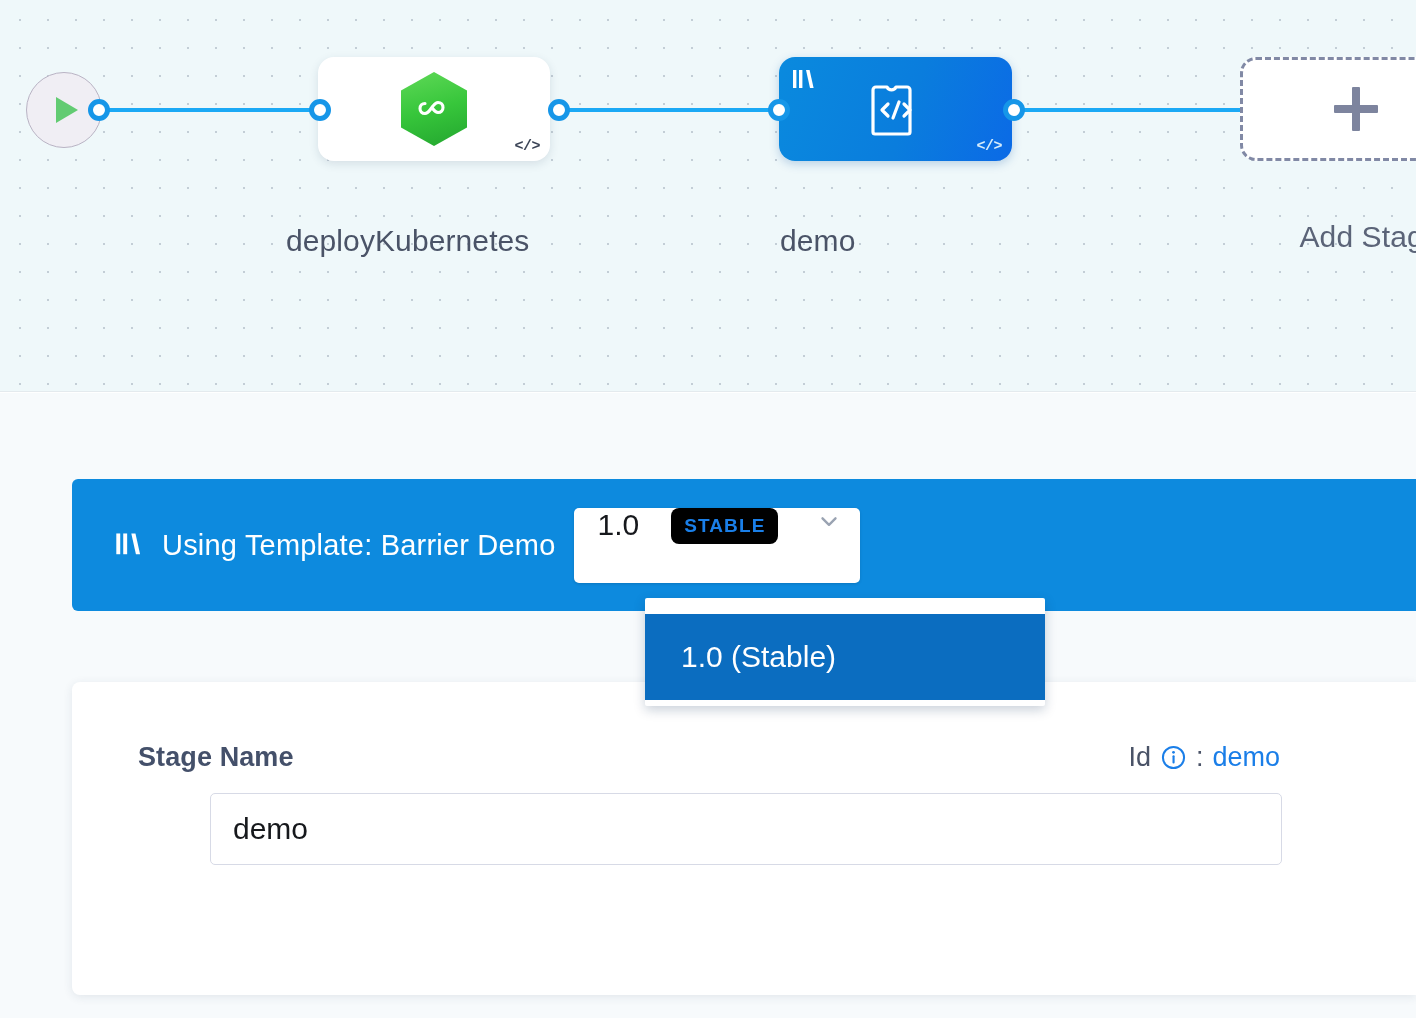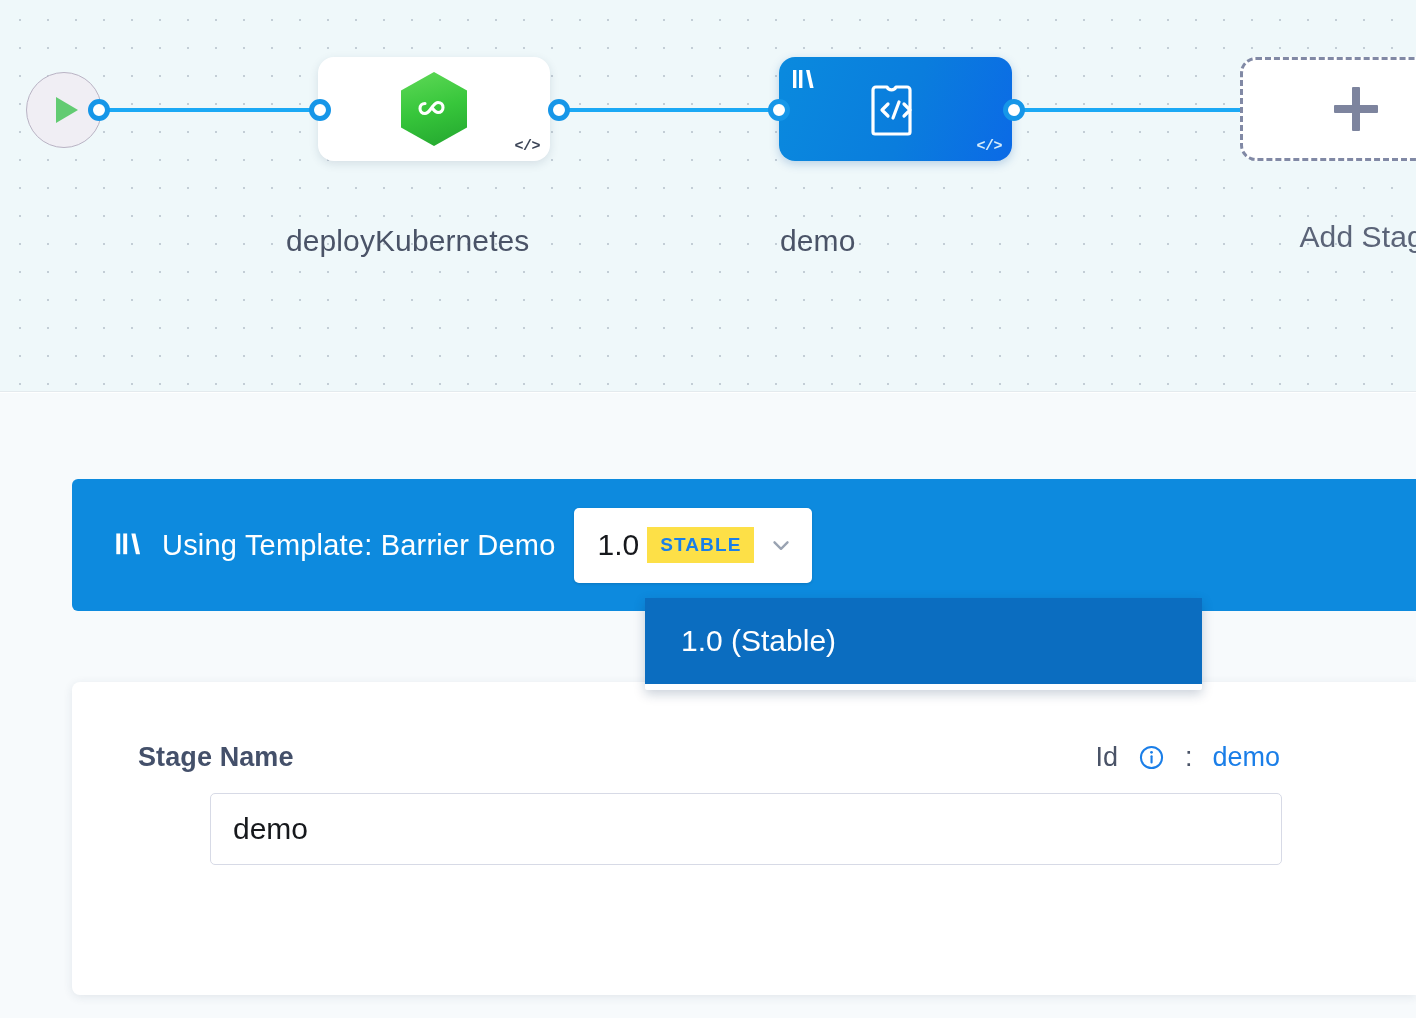--- a/index.html
+++ b/index.html
@@ -205,52 +205,52 @@
     white-space: nowrap;
   }
 
   
   .ver-box {
     margin-left: 18px;
     height: 75px;
     background: #ffffff;
     border-radius: 5px;
     display: flex;
-    align-items: center;
+    align-items: flex-start;
     padding: 0 18px 0 24px;
-    gap: 8px;
+    gap: 32px;
     box-shadow: 0 1px 3px rgba(0,0,0,0.14);
   }
   .ver-num {
     font-size: 30px;
     color: #16181c;
   }
   .badge-stable {
-    background: #fde047;
+    background: #000000;
     color: #1a7fe8;
     font-size: 19px;
     font-weight: bold;
     letter-spacing: 1.1px;
     padding: 7px 13px;
-    border-radius: 0;
+    border-radius: 8px;
   }
   .chev {
     width: 26px; height: 26px;
     margin-left: 6px;
     display: flex; align-items: center; justify-content: center;
   }
 
   
   .ver-dropdown {
     position: absolute;
     left: 645px; top: 205px;
-    width: 557px;
+    width: 400px;
     background: #ffffff;
     border-radius: 2px;
-    padding: 0 0 6px 0;
+    padding: 16px 0 6px 0;
     box-shadow: 0 4px 12px rgba(10,40,80,0.22);
     z-index: 9;
   }
   .ver-option {
     height: 86px;
     display: flex;
     align-items: center;
     padding-left: 36px;
     font-size: 30px;
     color: #2a3142;
@@ -282,21 +282,21 @@
   .field-label {
     font-size: 27px;
     font-weight: bold;
     color: #44506a;
     letter-spacing: 0.1px;
     text-align: center;
   }
   .id-row {
     display: flex;
     align-items: center;
-    gap: 20px;
+    gap: 9px;
     font-size: 27px;
     color: #4a5367;
   }
   .id-value { color: #1a7ee8; }
   .info-icon { display: flex; align-items: center; }
 
   .text-input {
     position: absolute;
     left: 138px; top: 111px;
     width: 1072px; height: 72px;

